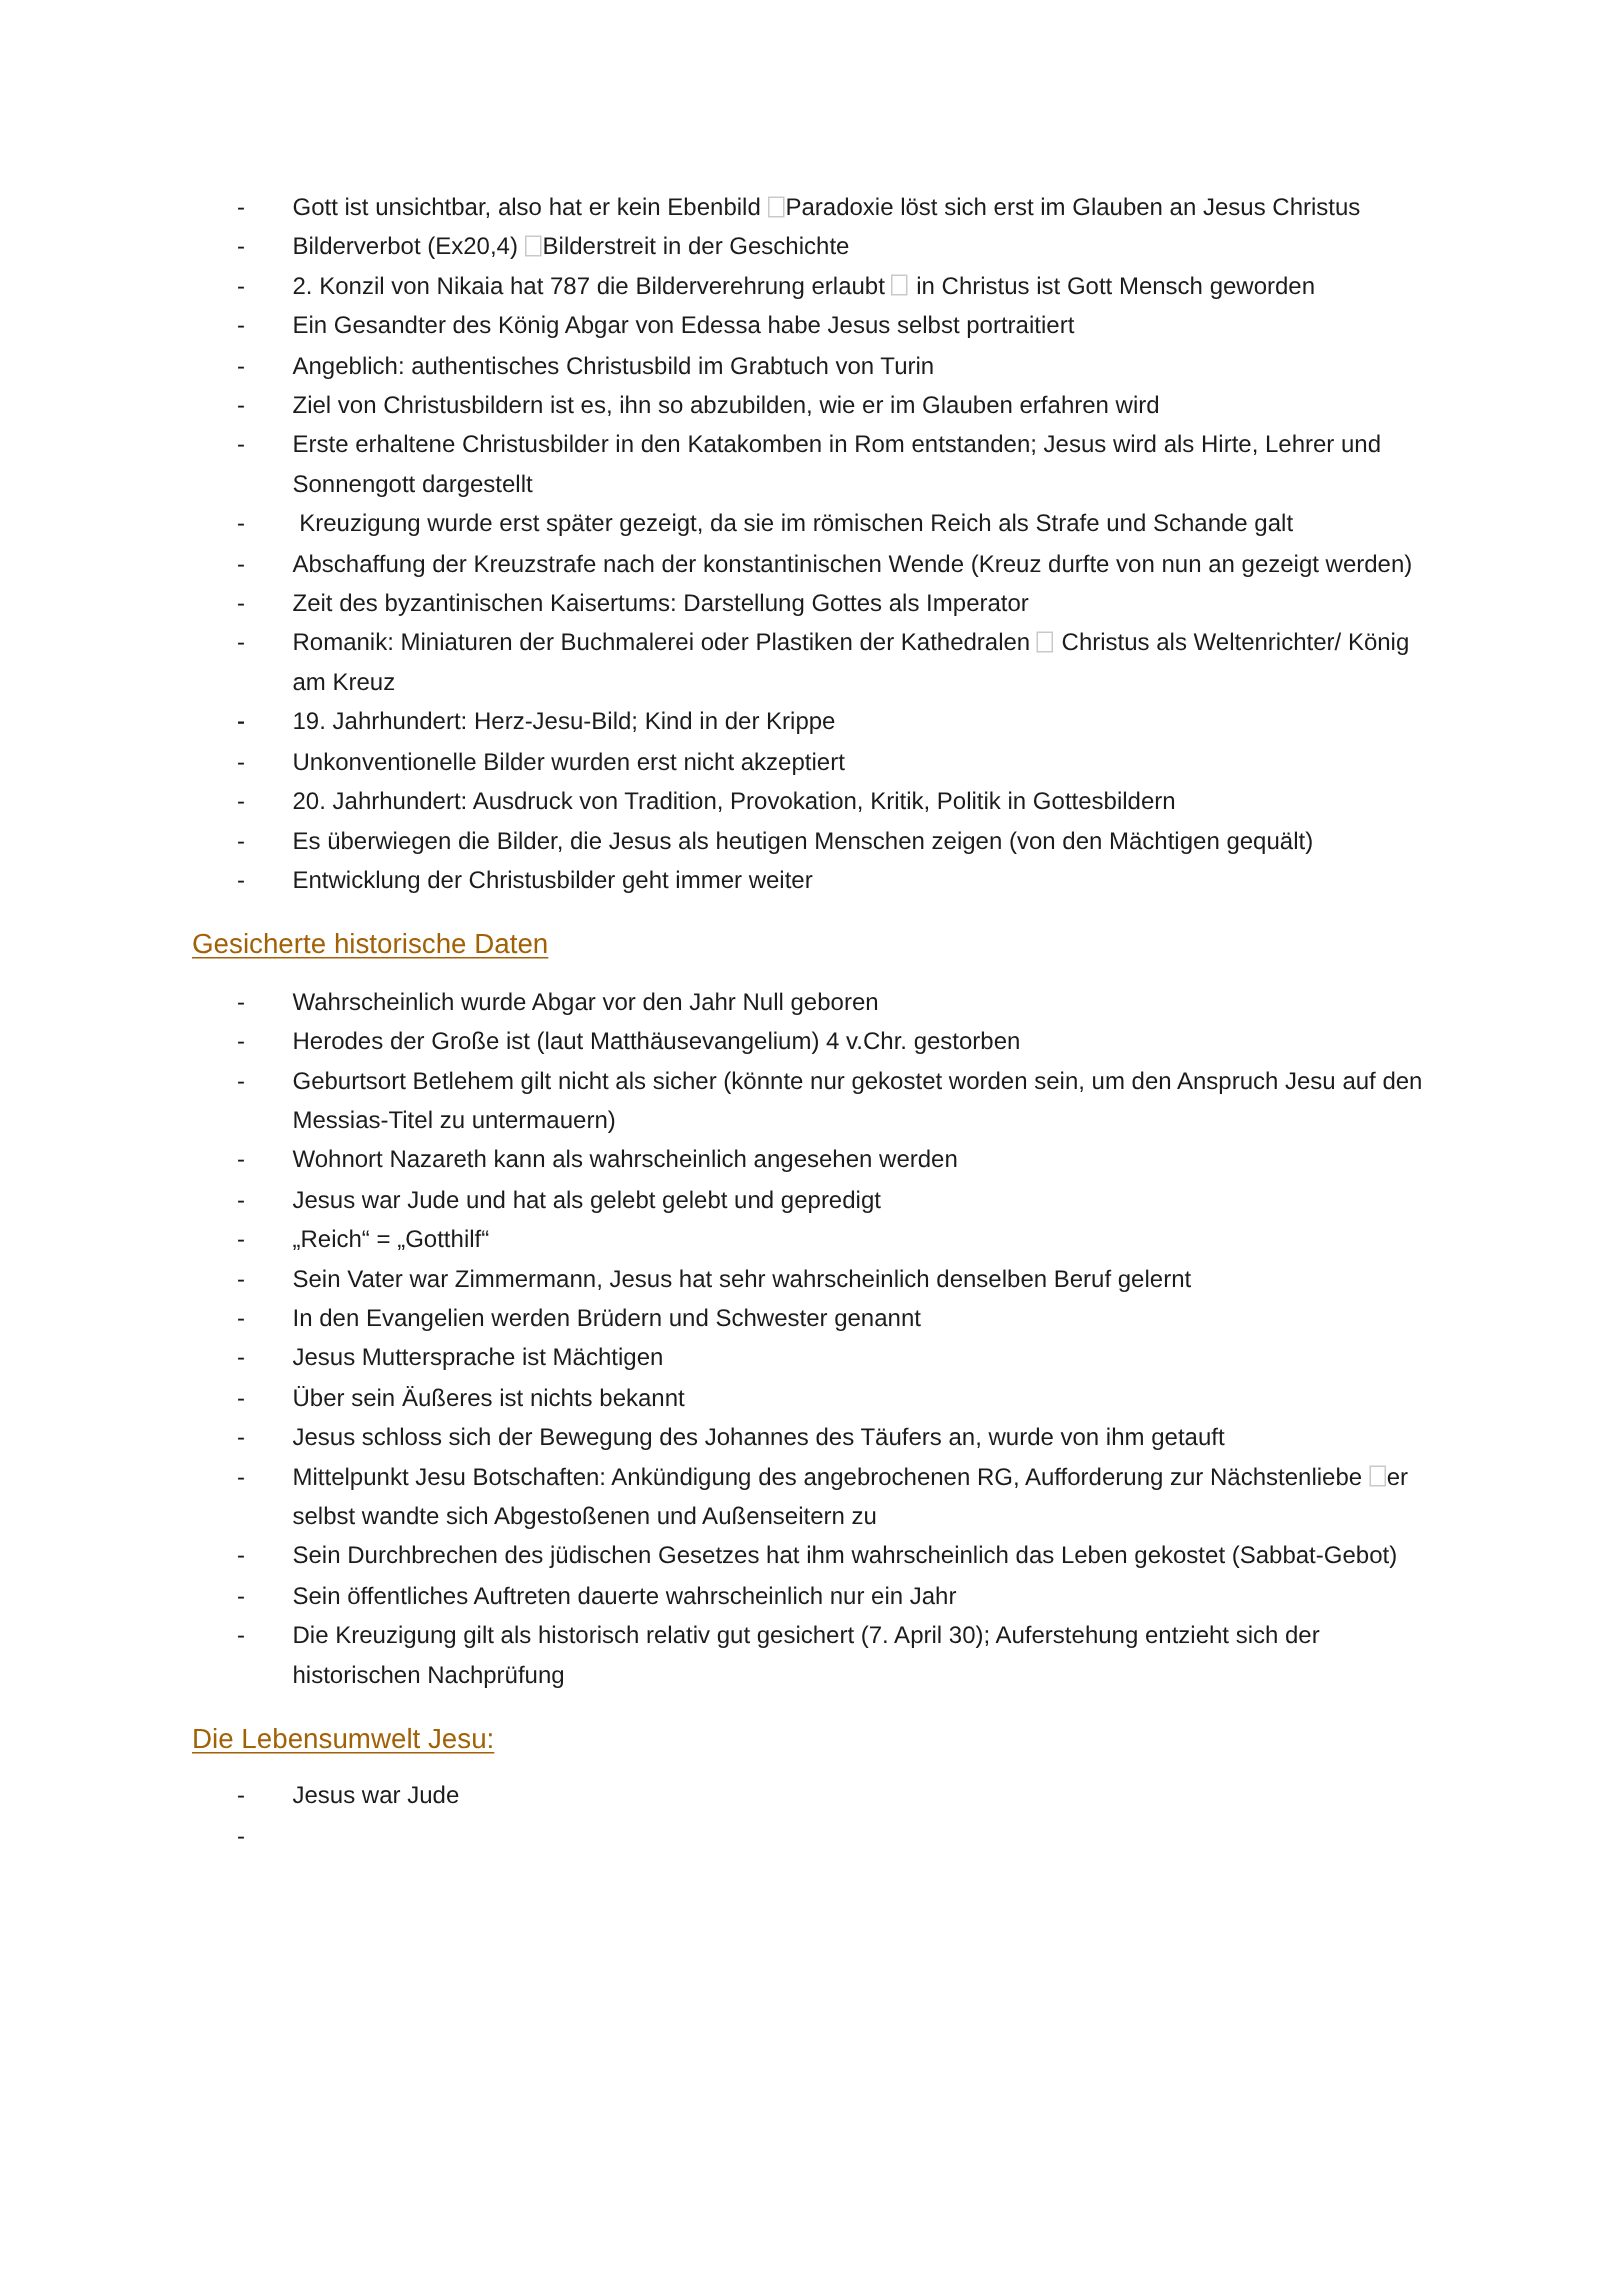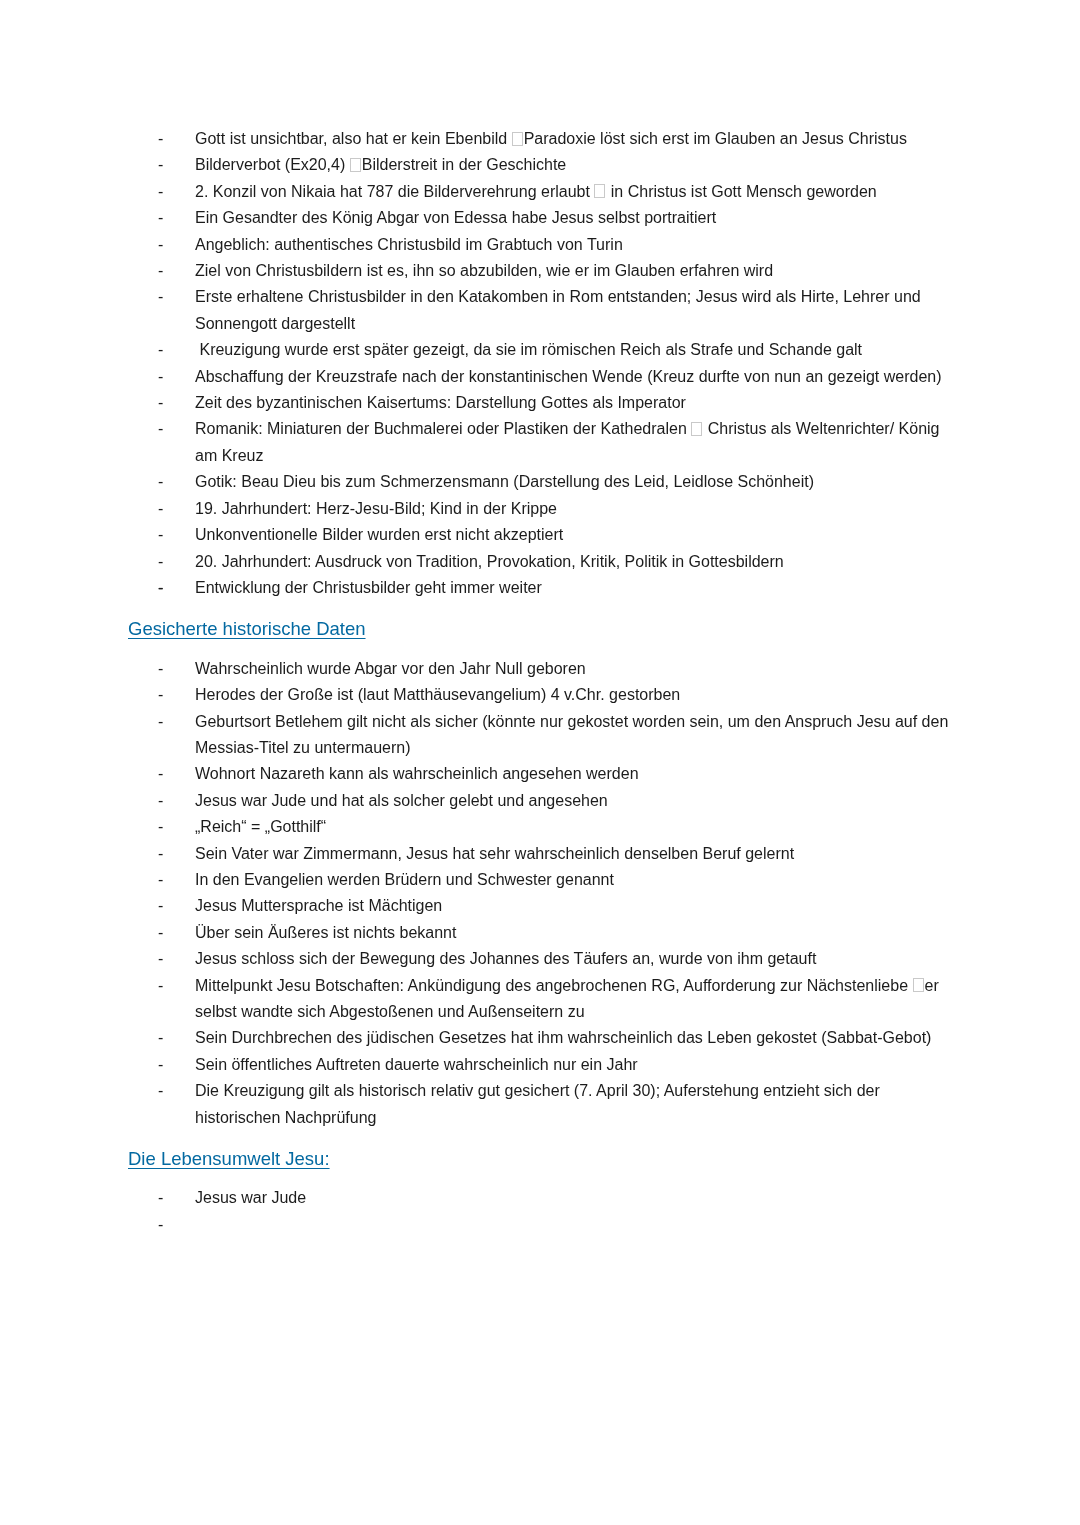--- a/index.html
+++ b/index.html
@@ -21,21 +21,21 @@
     font-size: 16px;
     line-height: 26.4px;
   }
   .heading {
     font-size: 18.5px;
     font-weight: 400;
     line-height: 26.4px;
     text-decoration: underline;
     text-underline-offset: 3px;
     margin: 15px 0 13px 0;
-    color: #0369a1;
+    color: #a16207;
   }
   .list { }
   .bullet {
     position: relative;
     padding-left: 67px;
   }
   .dash {
     position: absolute;
     left: 30px;
     top: 0;
@@ -61,34 +61,34 @@
         <div class="bullet"><span class="dash">-</span><span class="text">Bilderverbot (Ex20,4) <span class="tofu"></span>Bilderstreit in der Geschichte</span></div>
         <div class="bullet"><span class="dash">-</span><span class="text">2. Konzil von Nikaia hat 787 die Bilderverehrung erlaubt <span class="tofu"></span> in Christus ist Gott Mensch geworden</span></div>
         <div class="bullet"><span class="dash">-</span><span class="text">Ein Gesandter des König Abgar von Edessa habe Jesus selbst portraitiert</span></div>
         <div class="bullet"><span class="dash">-</span><span class="text">Angeblich: authentisches Christusbild im Grabtuch von Turin</span></div>
         <div class="bullet"><span class="dash">-</span><span class="text">Ziel von Christusbildern ist es, ihn so abzubilden, wie er im Glauben erfahren wird</span></div>
         <div class="bullet"><span class="dash">-</span><span class="text">Erste erhaltene Christusbilder in den Katakomben in Rom entstanden; Jesus wird als Hirte, Lehrer und Sonnengott dargestellt</span></div>
         <div class="bullet"><span class="dash">-</span><span class="text"> Kreuzigung wurde erst später gezeigt, da sie im römischen Reich als Strafe und Schande galt</span></div>
         <div class="bullet"><span class="dash">-</span><span class="text">Abschaffung der Kreuzstrafe nach der konstantinischen Wende (Kreuz durfte von nun an gezeigt werden)</span></div>
         <div class="bullet"><span class="dash">-</span><span class="text">Zeit des byzantinischen Kaisertums: Darstellung Gottes als Imperator</span></div>
         <div class="bullet"><span class="dash">-</span><span class="text">Romanik: Miniaturen der Buchmalerei oder Plastiken der Kathedralen <span class="tofu"></span> Christus als Weltenrichter/ König am Kreuz</span></div>
-        <div class="bullet"><span class="dash">-</span><span class="text">Gotik: Beau Dieu bis zum Schmerzensmann (Darstellung des Leid, Leidlose Schönheit)</span></div>
+        <div class="bullet"><span class="dash">-</span></div>
         <div class="bullet"><span class="dash">-</span><span class="text">19. Jahrhundert: Herz-Jesu-Bild; Kind in der Krippe</span></div>
         <div class="bullet"><span class="dash">-</span><span class="text">Unkonventionelle Bilder wurden erst nicht akzeptiert</span></div>
         <div class="bullet"><span class="dash">-</span><span class="text">20. Jahrhundert: Ausdruck von Tradition, Provokation, Kritik, Politik in Gottesbildern</span></div>
-        <div class="bullet"><span class="dash">-</span></div>
+        <div class="bullet"><span class="dash">-</span><span class="text">Es überwiegen die Bilder, die Jesus als heutigen Menschen zeigen (von den Mächtigen gequält)</span></div>
         <div class="bullet"><span class="dash">-</span><span class="text">Entwicklung der Christusbilder geht immer weiter</span></div>
       </div>
       <div class="heading">Gesicherte historische Daten</div>
       <div class="list">
         <div class="bullet"><span class="dash">-</span><span class="text">Wahrscheinlich wurde Abgar vor den Jahr Null geboren</span></div>
         <div class="bullet"><span class="dash">-</span><span class="text">Herodes der Große ist (laut Matthäusevangelium) 4 v.Chr. gestorben</span></div>
         <div class="bullet"><span class="dash">-</span><span class="text">Geburtsort Betlehem gilt nicht als sicher (könnte nur gekostet worden sein, um den Anspruch Jesu auf den Messias-Titel zu untermauern)</span></div>
         <div class="bullet"><span class="dash">-</span><span class="text">Wohnort Nazareth kann als wahrscheinlich angesehen werden</span></div>
-        <div class="bullet"><span class="dash">-</span><span class="text">Jesus war Jude und hat als solcher gelebt und angesehen</span></div>
+        <div class="bullet"><span class="dash">-</span><span class="text">Jesus war Jude und hat als gelebt gelebt und gepredigt</span></div>
         <div class="bullet"><span class="dash">-</span><span class="text">„Reich“ = „Gotthilf“</span></div>
         <div class="bullet"><span class="dash">-</span><span class="text">Sein Vater war Zimmermann, Jesus hat sehr wahrscheinlich denselben Beruf gelernt</span></div>
         <div class="bullet"><span class="dash">-</span><span class="text">In den Evangelien werden Brüdern und Schwester genannt</span></div>
         <div class="bullet"><span class="dash">-</span><span class="text">Jesus Muttersprache ist Mächtigen</span></div>
         <div class="bullet"><span class="dash">-</span><span class="text">Über sein Äußeres ist nichts bekannt</span></div>
         <div class="bullet"><span class="dash">-</span><span class="text">Jesus schloss sich der Bewegung des Johannes des Täufers an, wurde von ihm getauft</span></div>
         <div class="bullet"><span class="dash">-</span><span class="text">Mittelpunkt Jesu Botschaften: Ankündigung des angebrochenen RG, Aufforderung zur Nächstenliebe <span class="tofu"></span>er selbst wandte sich Abgestoßenen und Außenseitern zu</span></div>
         <div class="bullet"><span class="dash">-</span><span class="text">Sein Durchbrechen des jüdischen Gesetzes hat ihm wahrscheinlich das Leben gekostet (Sabbat-Gebot)</span></div>
         <div class="bullet"><span class="dash">-</span><span class="text">Sein öffentliches Auftreten dauerte wahrscheinlich nur ein Jahr</span></div>
         <div class="bullet"><span class="dash">-</span><span class="text">Die Kreuzigung gilt als historisch relativ gut gesichert (7. April 30); Auferstehung entzieht sich der historischen Nachprüfung</span></div>

